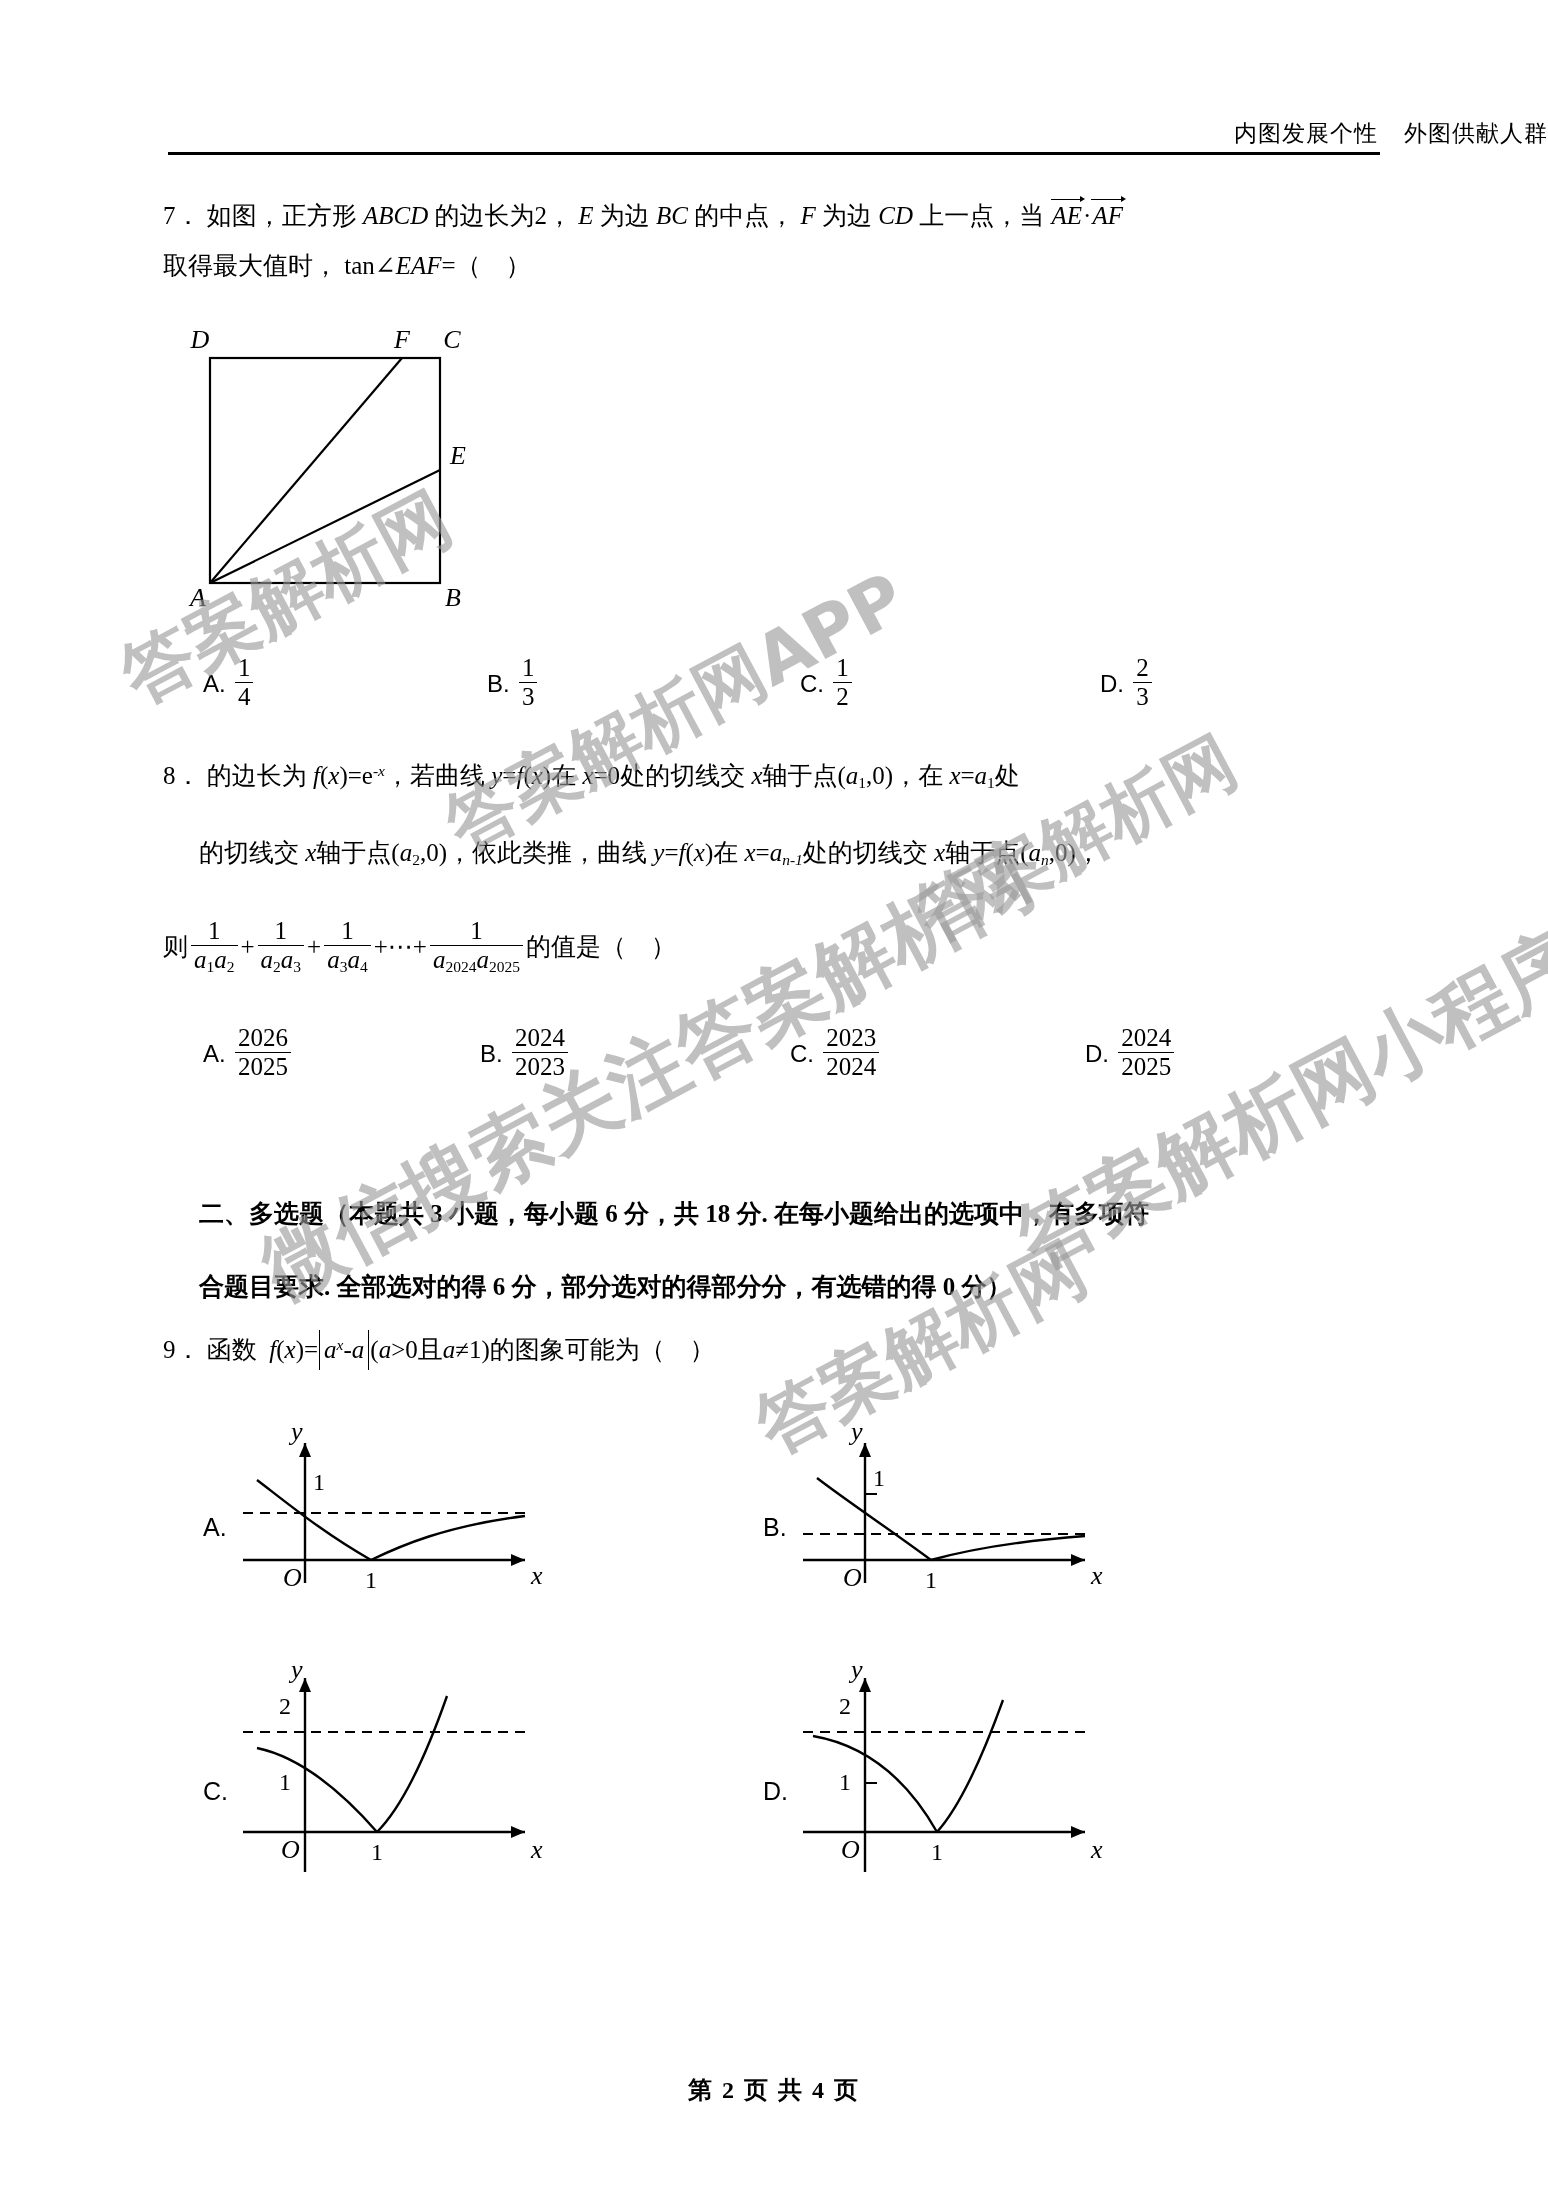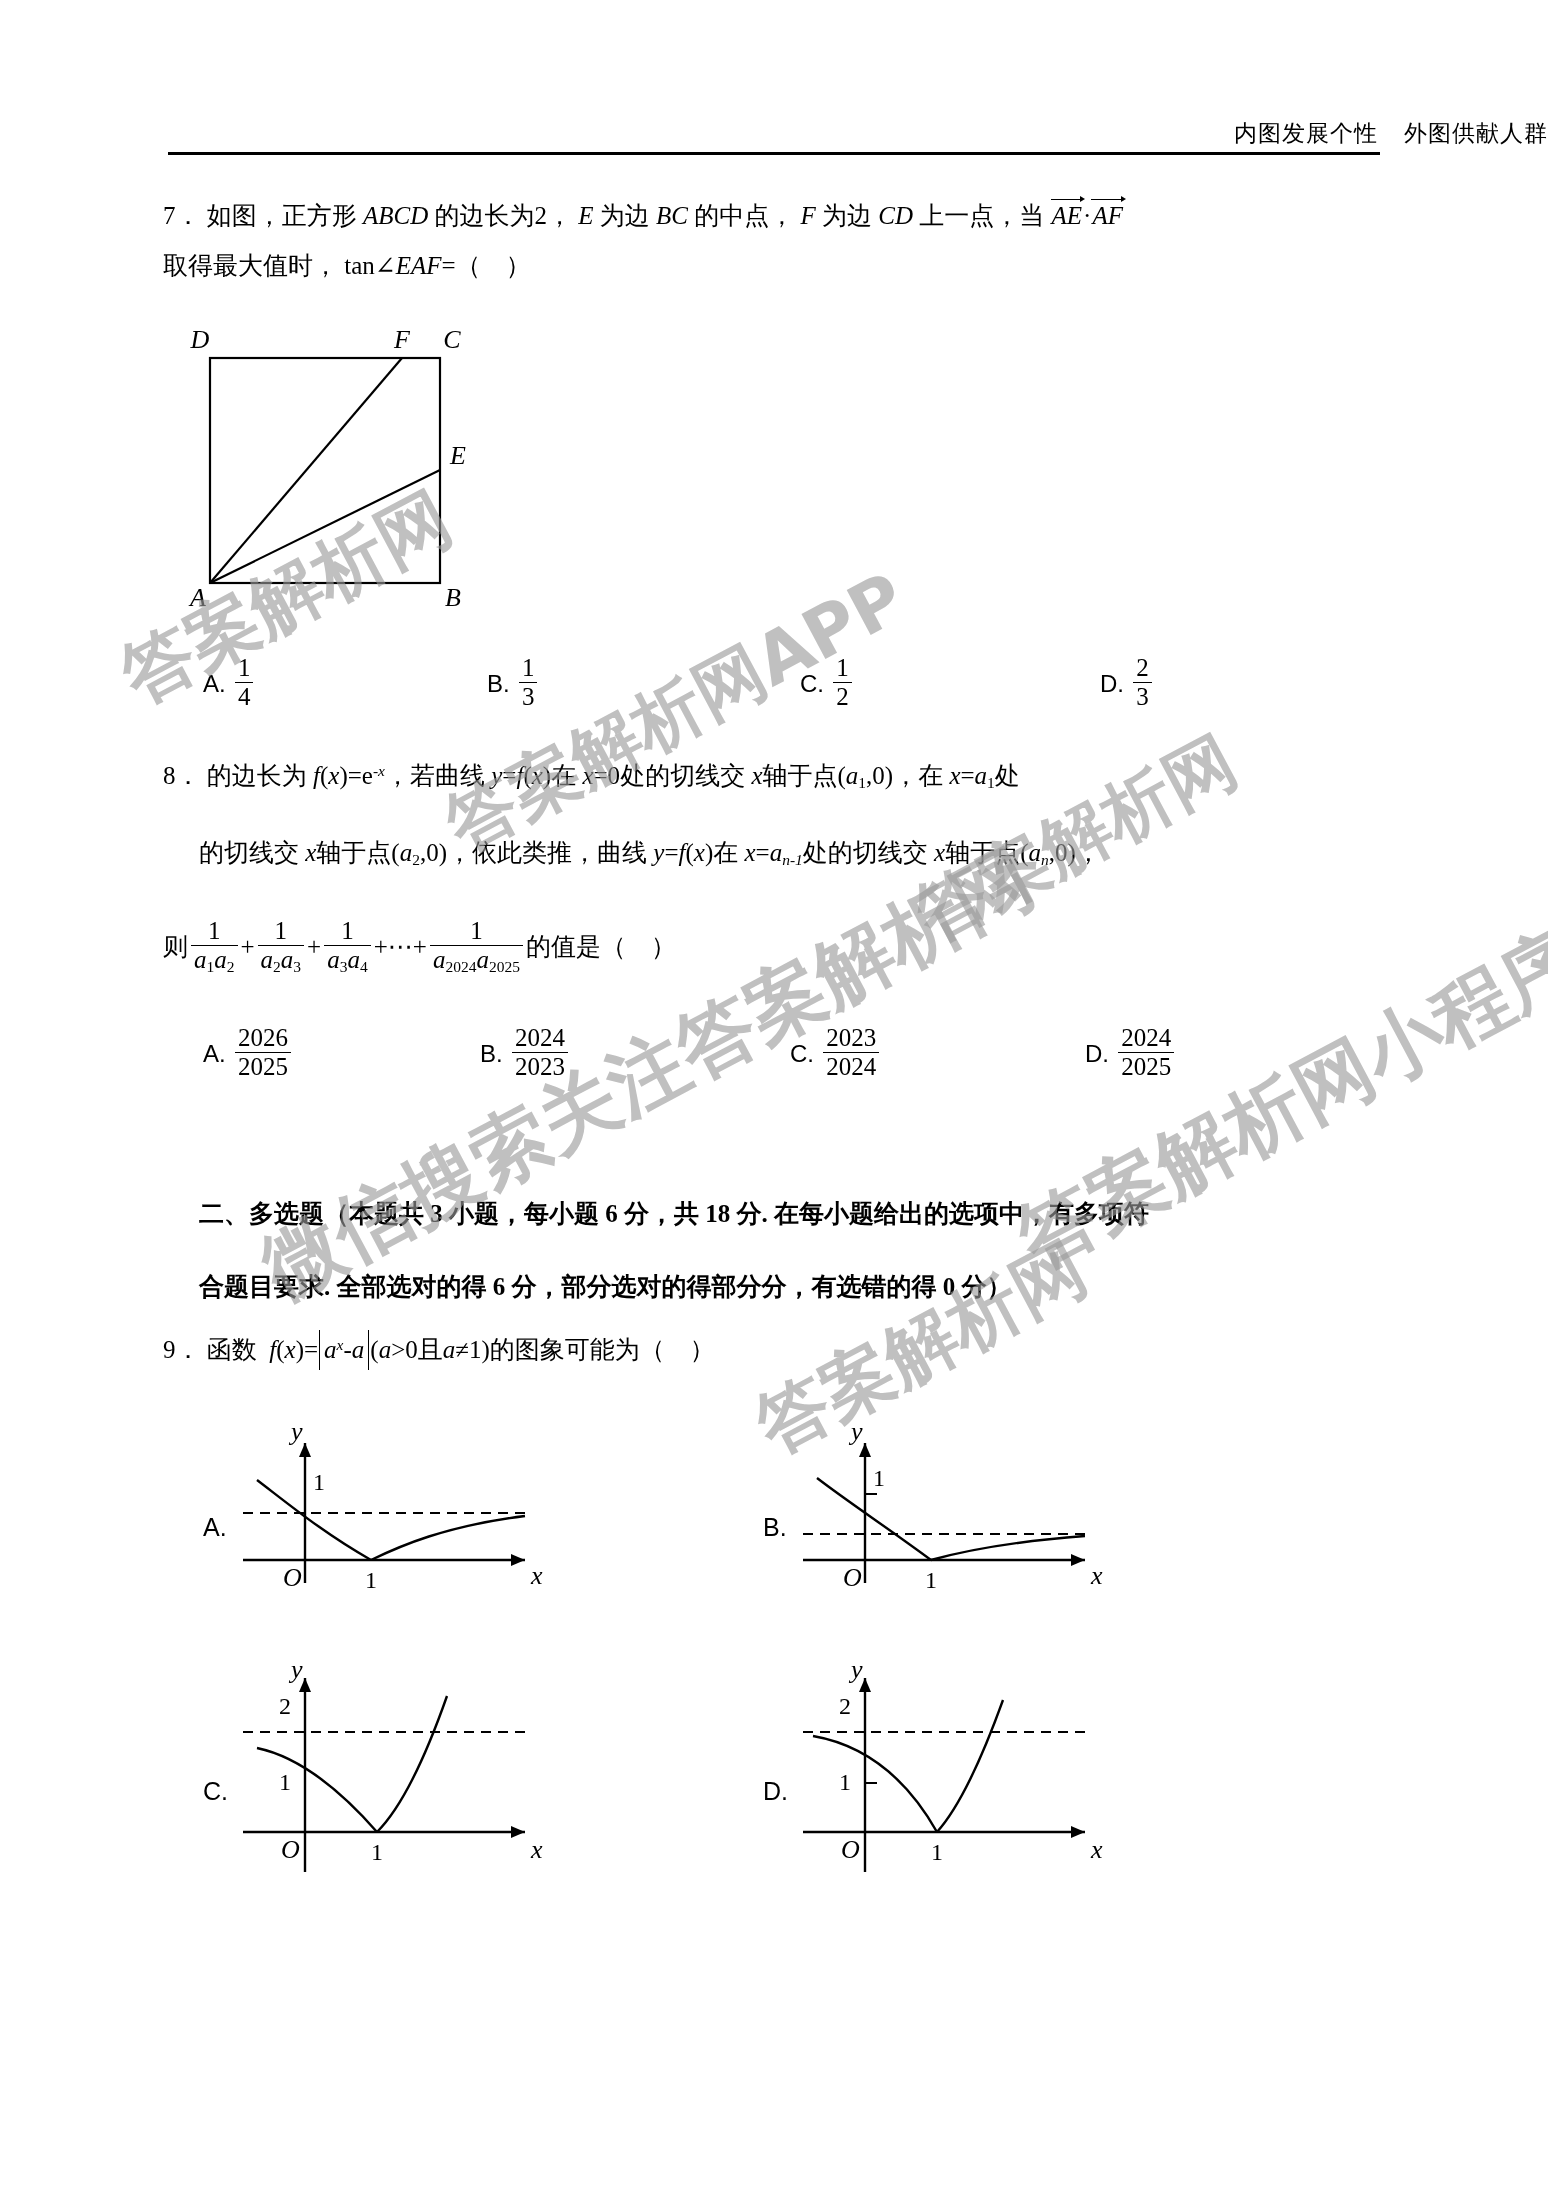--- a/index.html
+++ b/index.html
@@ -275,20 +275,21 @@
       <text class="glabel" x="96" y="18">y</text>
       <text class="glabel" x="336" y="198">x</text>
       <text class="glabel" x="86" y="198">O</text>
       <text class="gnum" x="84" y="54">2</text>
       <text class="gnum" x="84" y="130">1</text>
       <line x1="110" y1="123" x2="122" y2="123" stroke="#000" stroke-width="2"></line>
       <text class="gnum" x="176" y="200">1</text>
     </svg>
   </div>
 
+  <div class="footer">第 2 页 共 4 页</div>
 
   <div class="wm" style="left:105px;top:640px;font-size:72px;transform:rotate(-28deg);transform-origin:left top;">答案解析网</div>
   <div class="wm" style="left:430px;top:790px;font-size:70px;transform:rotate(-28deg);transform-origin:left top;">答案解析网APP</div>
   <div class="wm" style="left:900px;top:880px;font-size:70px;transform:rotate(-28deg);transform-origin:left top;">答案解析网</div>
   <div class="wm" style="left:245px;top:1230px;font-size:78px;transform:rotate(-28deg);transform-origin:left top;">微信搜索关注答案解析网</div>
   <div class="wm" style="left:1000px;top:1200px;font-size:78px;transform:rotate(-28deg);transform-origin:left top;">答案解析网小程序</div>
   <div class="wm" style="left:740px;top:1390px;font-size:72px;transform:rotate(-28deg);transform-origin:left top;">答案解析网</div>
 
 </div>
 

